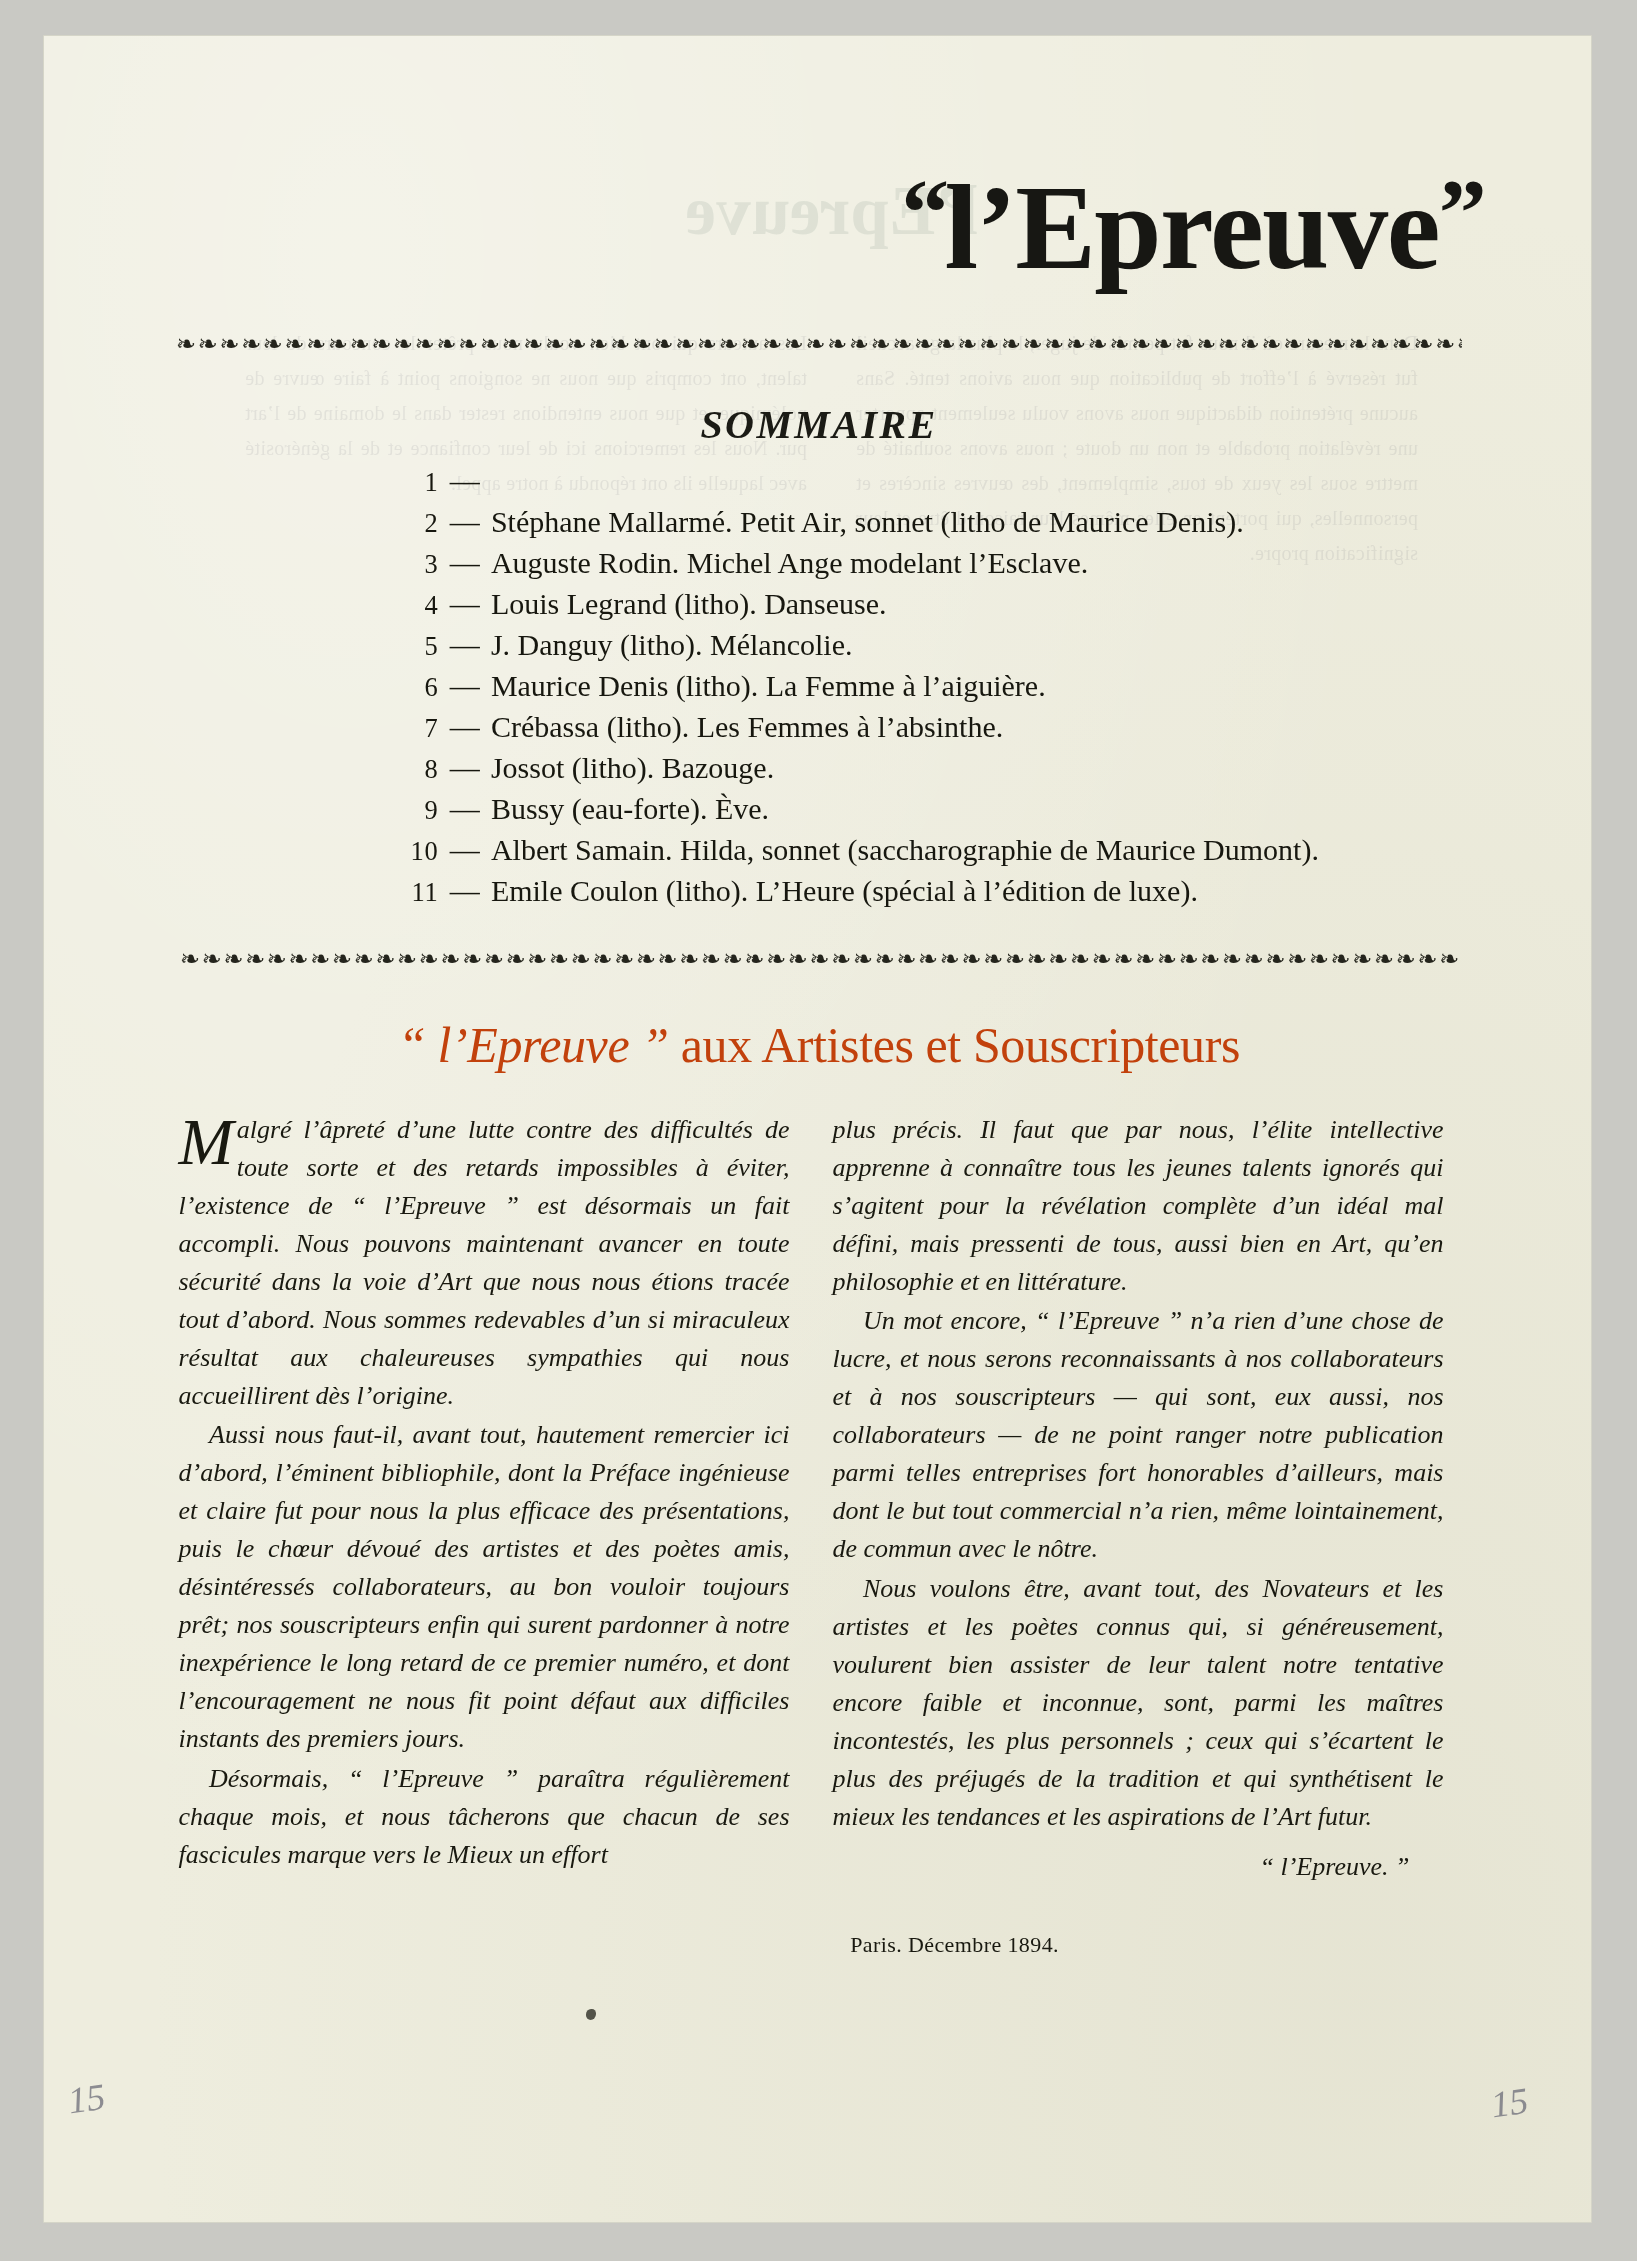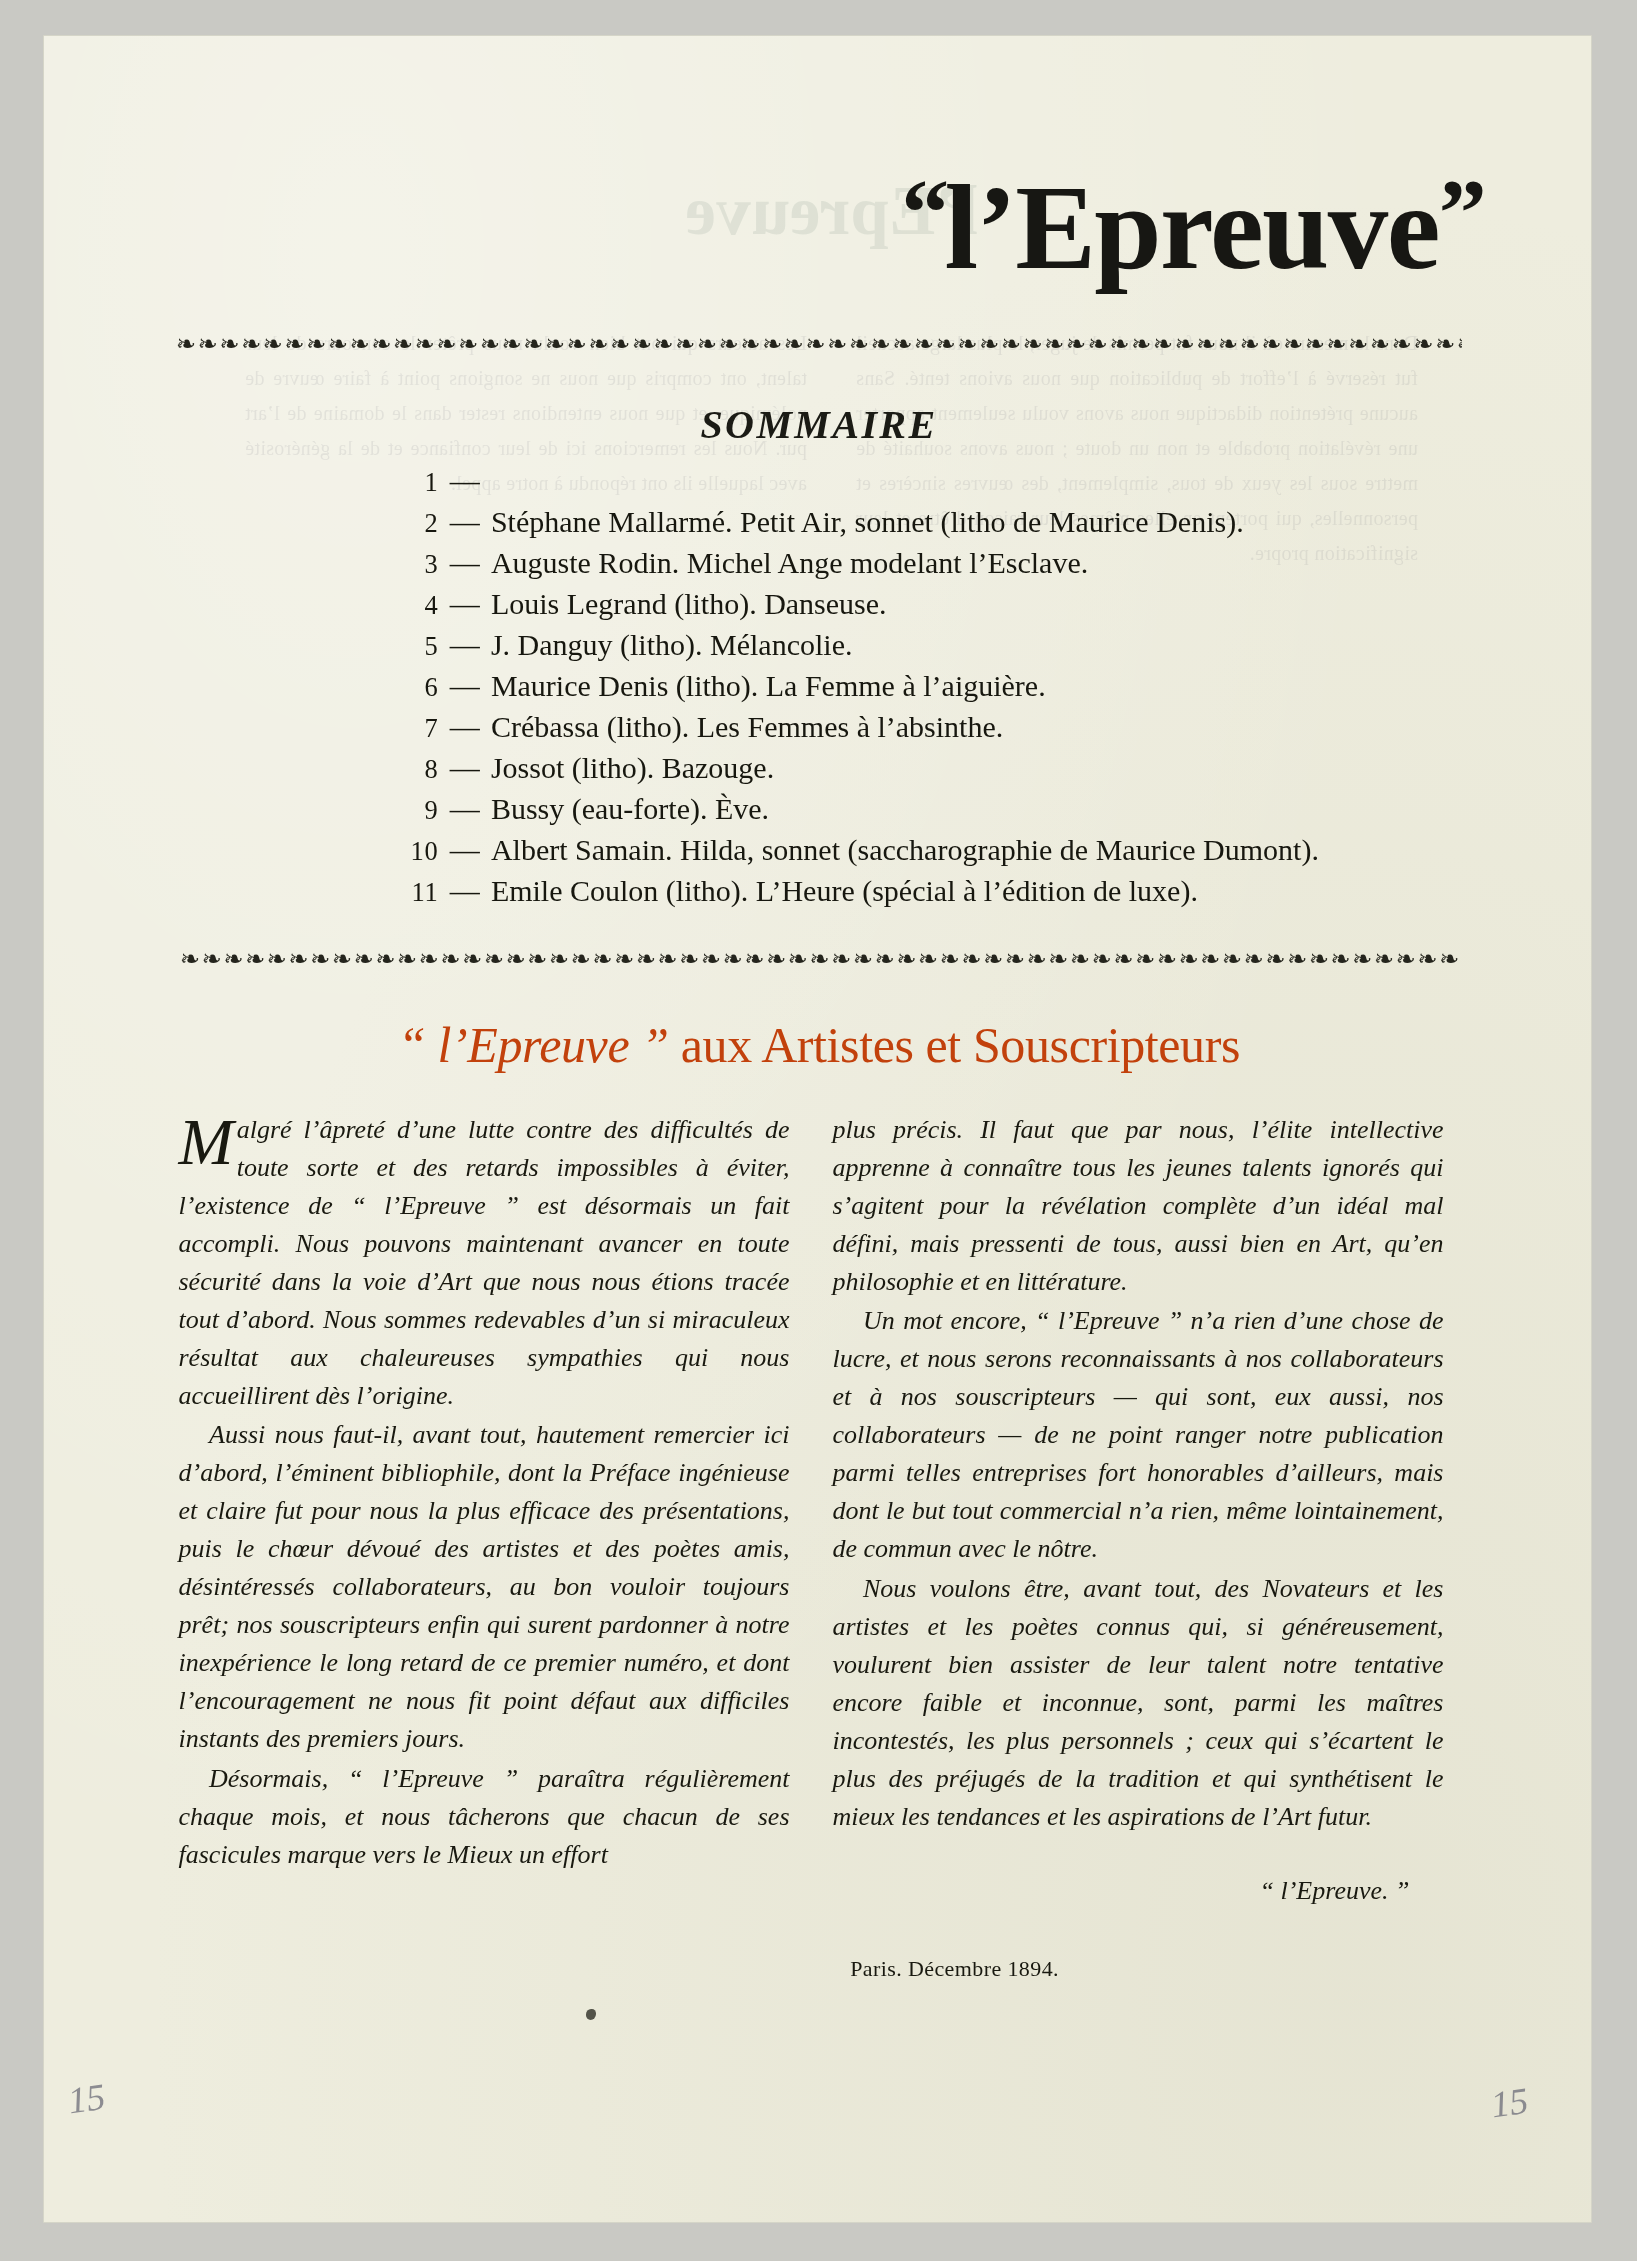--- a/index.html
+++ b/index.html
@@ -172,21 +172,21 @@
   .dropcap {
     float: left;
     font-size: 66px;
     line-height: 53px;
     padding: 4.8px 3.2px 0 0;
     font-style: italic;
     font-family: "Liberation Serif", serif;
   }
   .signature {
     text-align: right;
-    margin-top: 36px;
+    margin-top: 12px;
     font-style: italic;
     font-size: 26px;
     padding-right: 34px;
   }
   .place-date {
     margin-top: 40px;
     font-style: normal;
     font-size: 22px;
     text-align: left;
     padding-left: 17.7px;

